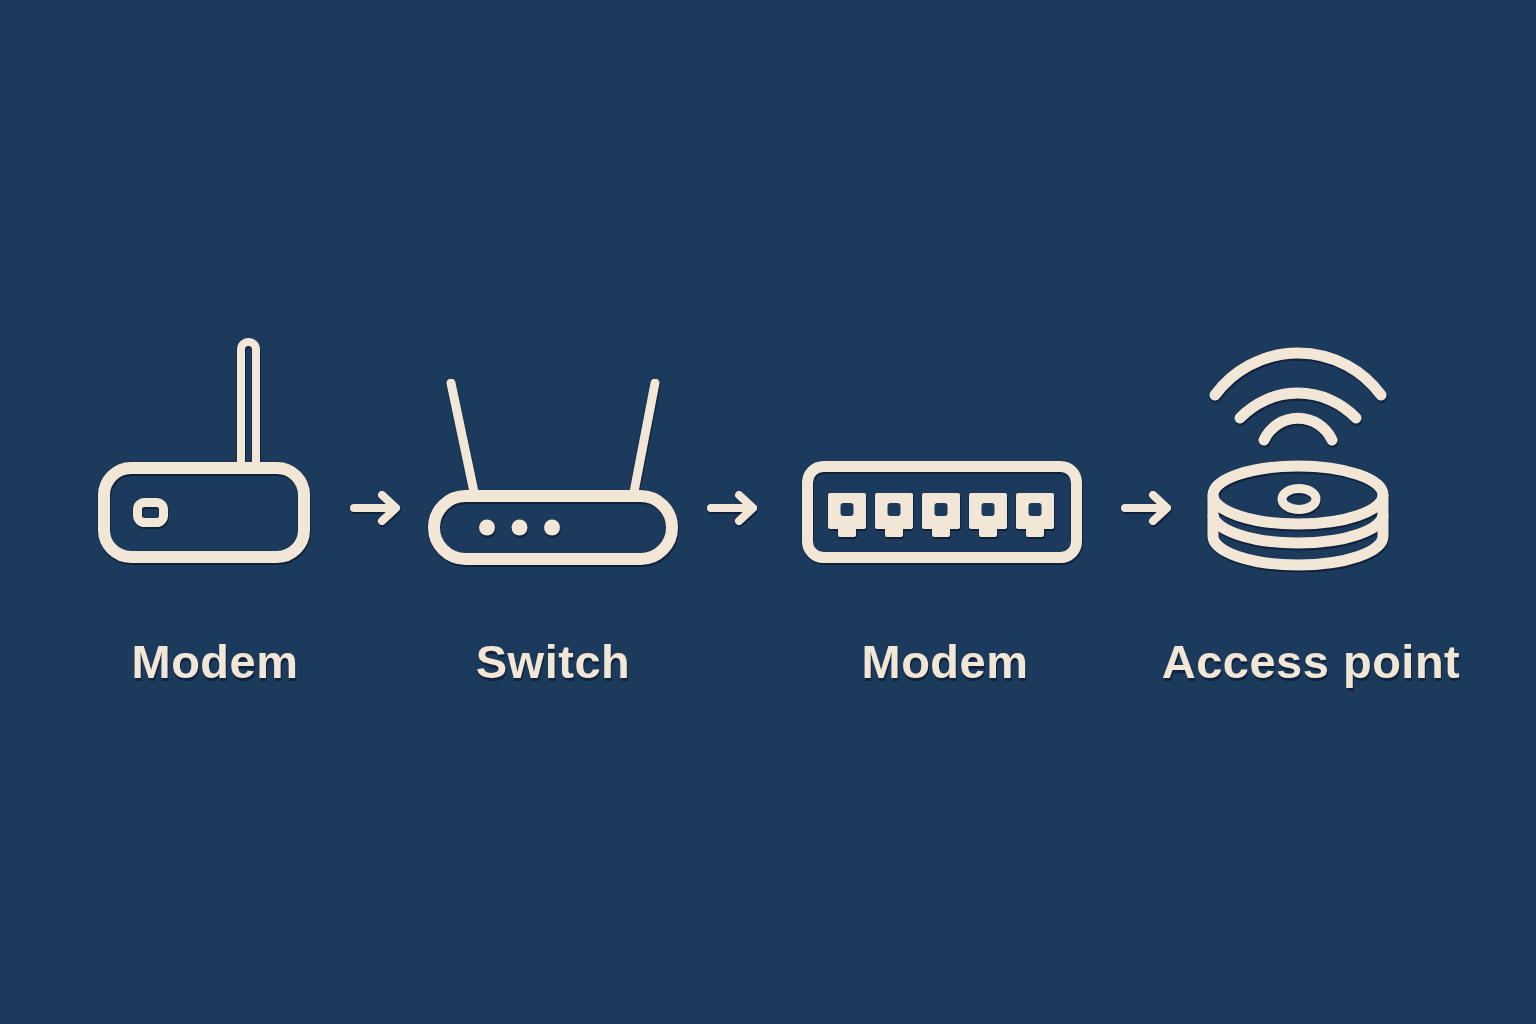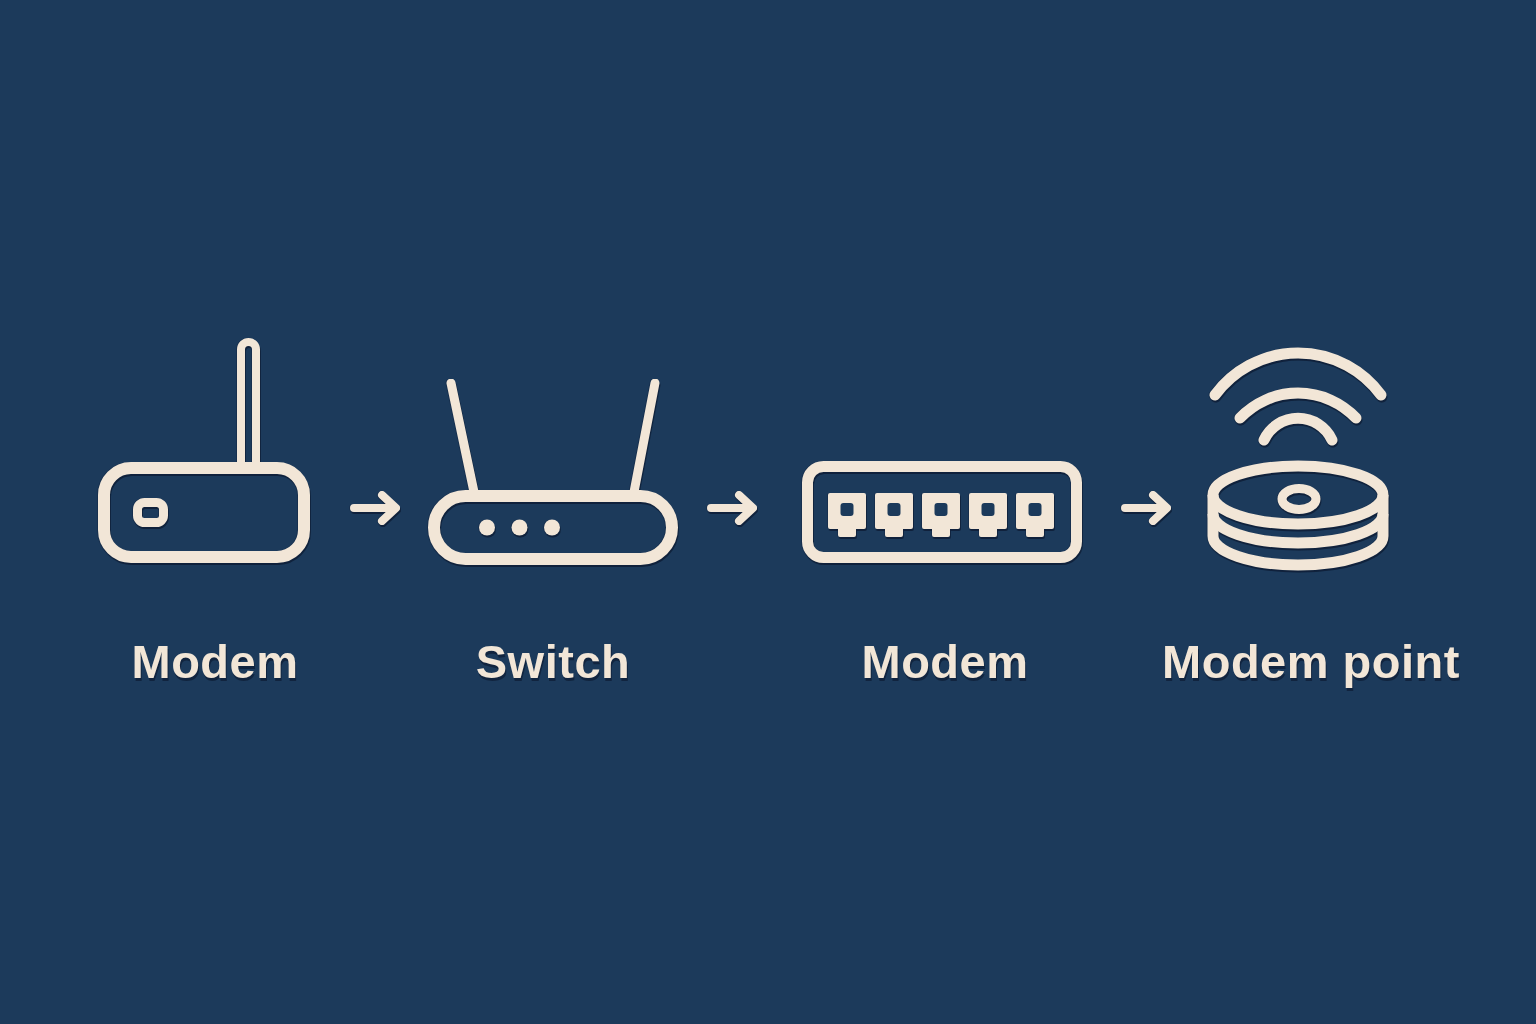--- a/index.html
+++ b/index.html
@@ -107,15 +107,15 @@
       <path class="stroke" stroke-width="11" stroke-linecap="round" d="M37,72 A80,80 0 0 1 153,72"></path>
       <path class="stroke" stroke-width="11" stroke-linecap="round" d="M61,94 A37.5,37.5 0 0 1 129,94"></path>
     </g>
     <g>
       <path class="stroke" stroke-width="11" stroke-linejoin="round" d="M10,149 V190 A85,29 0 0 0 180,190 V149"></path>
       <path class="stroke" stroke-width="11" d="M10,168 A85,29 0 0 0 180,168"></path>
       <ellipse class="stroke" stroke-width="11" cx="95" cy="149" rx="85" ry="29"></ellipse>
       <ellipse class="stroke" stroke-width="9" cx="96" cy="153" rx="17" ry="10.5"></ellipse>
     </g>
   </svg>
-  <div class="node-label" style="left:1311px;top:601px">Modem point</div>
+  <div class="node-label" style="left:1311px;top:601px">Access point</div>
 
 </div>
 
 </body></html>

